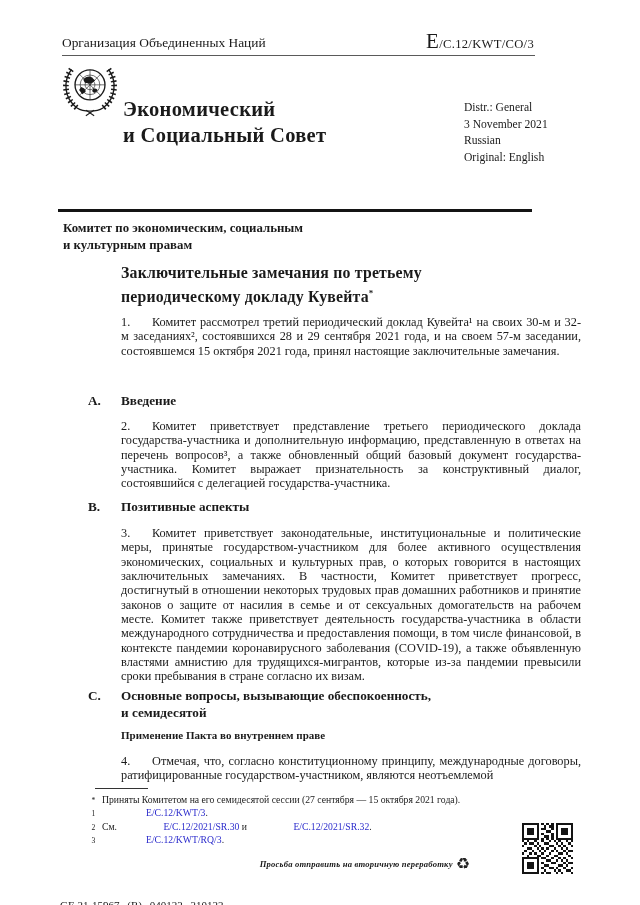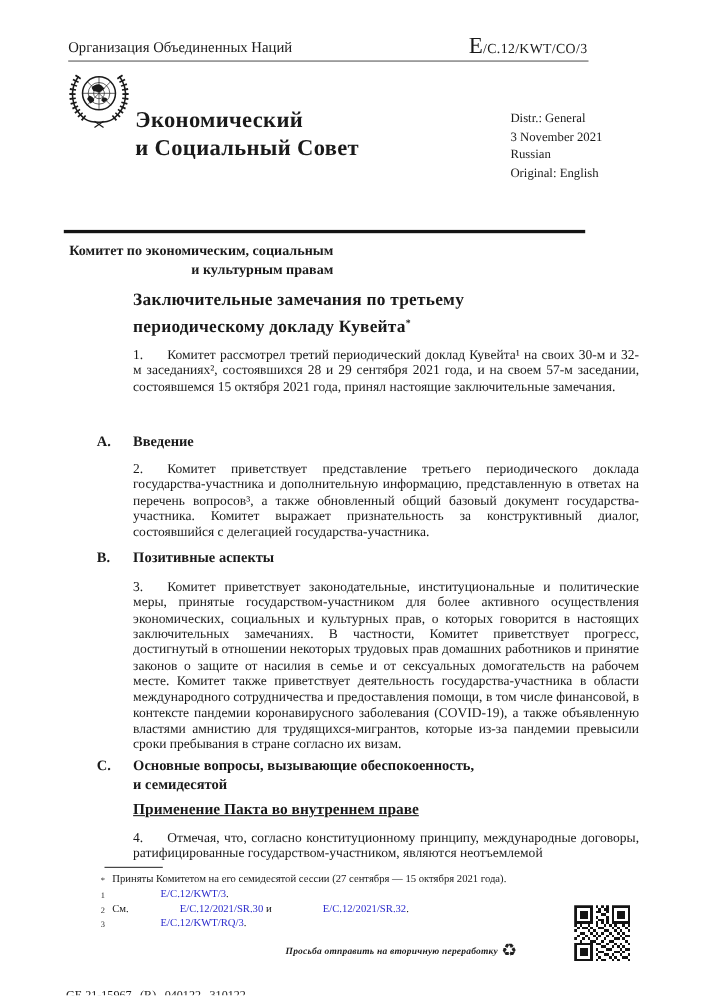--- a/index.html
+++ b/index.html
@@ -13,28 +13,28 @@
     overflow: hidden;
   }
   .org-name { position:absolute; left:62px; top:35px; font-size:13.4px; }
   .doc-symbol { position:absolute; top:29px; right:58px; font-size:12.6px; letter-spacing:.3px; }
   .doc-symbol .sym-big { font-size:21px; }
   .top-rule { position:absolute; left:62px; right:57px; top:55px; height:1.3px; background:#5a5a5a; }
   .emblem { position:absolute; left:59px; top:61px; }
   .council-title { position:absolute; left:123px; top:60px; font-weight:bold; font-size:20.5px; line-height:26px; letter-spacing:.3px;margin-top:36px; }
   .distr-block { position:absolute; left:464px; top:70px; font-size:11.6px; line-height:16.6px;margin-top:30px; }
   .mid-rule { position:absolute; left:58px; right:60px; top:209px; height:2.6px; background:#141414; }
-  .committee { position:absolute; left:63px; top:220px; font-weight:bold; font-size:12.8px; line-height:16.6px;text-align:right; }
+  .committee { position:absolute; left:63px; top:220px; font-weight:bold; font-size:12.8px; line-height:16.6px; }
   .doc-title { position:absolute; left:121px; top:262px; font-weight:bold; font-size:15.8px; line-height:21px; letter-spacing:.2px; }
   .doc-title sup { font-size:9px; }
   .body-para { position:absolute; left:121px; width:460px; text-align:justify; font-size:12.3px; line-height:14.35px; }
   .pnum { display:inline-block; width:31px; }
   .section-head { position:absolute; left:88px; display:flex; font-weight:bold; font-size:13.2px; line-height:17px; }
   .section-letter { width:33px; flex:none; }
-  .subheading { position:absolute; left:121px; top:729px; font-weight:bold; font-size:14px;text-decoration:underline; }
+  .subheading { position:absolute; left:121px; top:729px; font-weight:bold; font-size:11px; }
   .fn-rule { position:absolute; left:95px; top:788px; width:53px; height:1.2px; background:#333; }
   .footnotes { position:absolute; left:85px; top:794px; width:482px; font-size:9.7px; line-height:12.3px; }
   .fn { display:flex; align-items:flex-start; }
   .fn-marker { width:17px; flex:none; text-align:center; font-size:7.6px; padding-top:1px; }
   .fn-body { flex:1; }
   .fn-link { color:#2b2bcc; text-decoration:none;margin-left:44px; }
   .ge-line { position:absolute; left:60px; top:883px; font-size:11px; word-spacing:5px;margin-top:16px; }
   .recycle-block { position:absolute; right:122px; top:856px; display:flex; align-items:center; }
   .recycle-text { font-weight:bold; font-size:8.6px; letter-spacing:.2px;font-style:italic; }
   .recycle-glyph { font-family:"DejaVu Sans", sans-serif; font-size:16px; line-height:16px; margin-left:3px; color:#222; }

